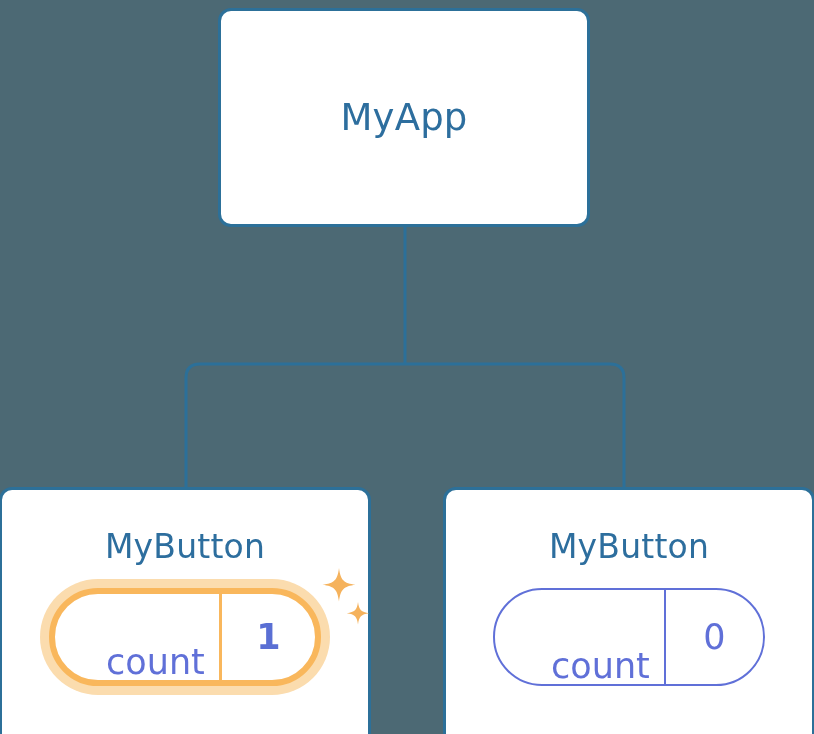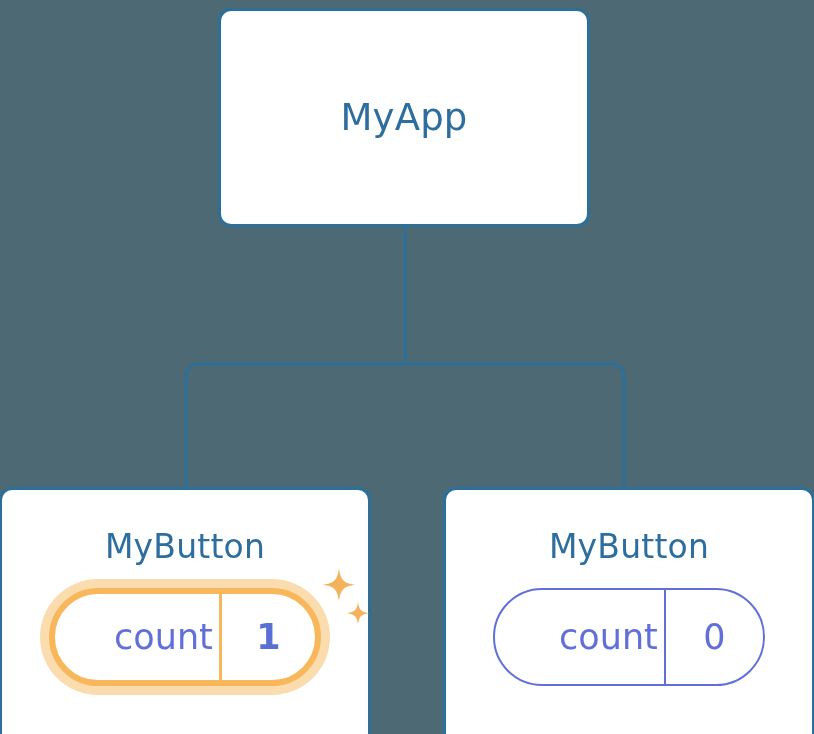--- a/index.html
+++ b/index.html
@@ -111,22 +111,23 @@
 
   .pill-cell {
     display: flex;
     align-items: center;
     justify-content: center;
     box-sizing: border-box;
   }
 
   .pill-key {
     flex: 0 0 63%;
-    padding-right: 6px;
+    padding-right: 14px;
     justify-content: flex-end;
+    align-items: flex-end;
   }
 
   .pill-val {
     flex: 1 1 auto;
     justify-content: center;
   }
 
   .pill.plain .pill-val  { border-left: 2px solid #6070d8; }
   .pill.highlight .pill-val { border-left: 3px solid #f9b75c; }
 

